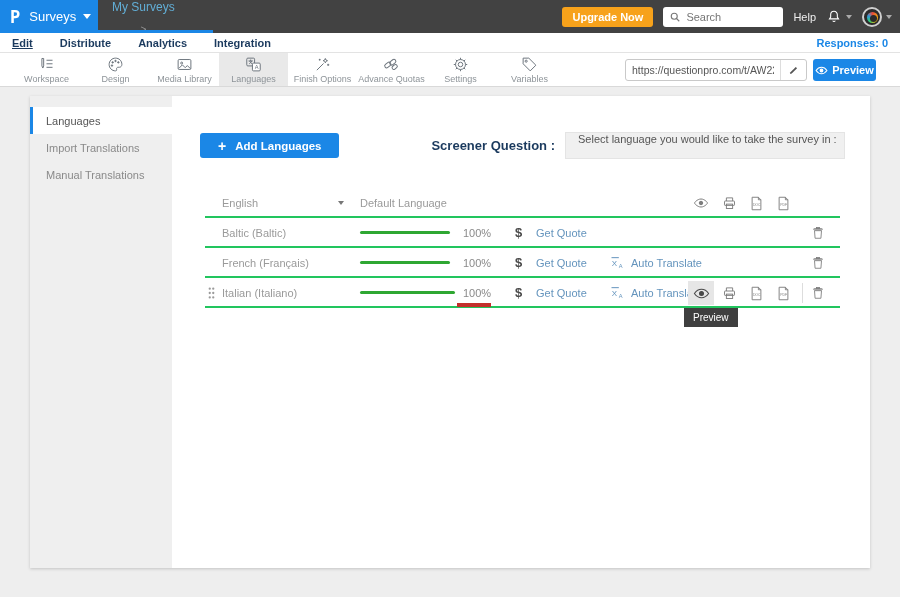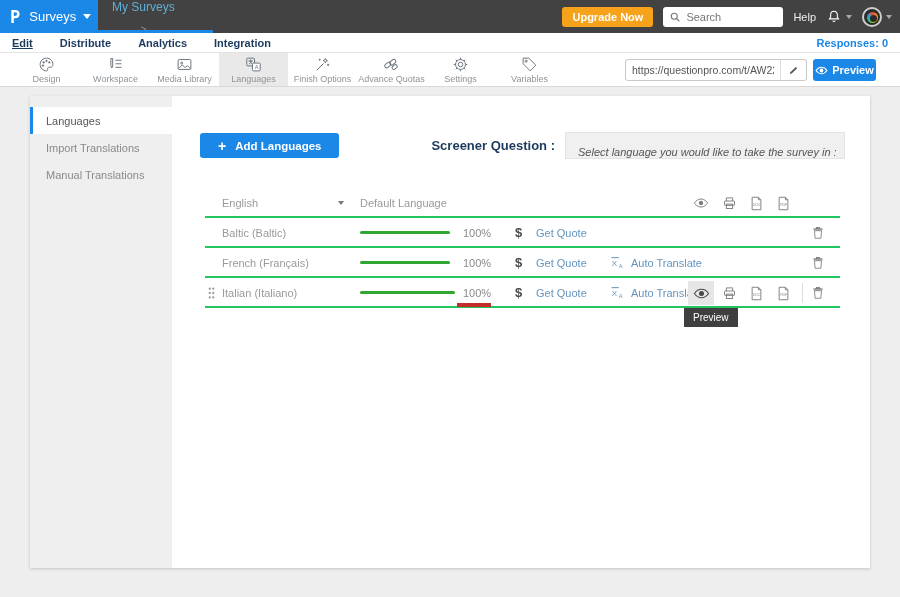--- a/index.html
+++ b/index.html
@@ -60,21 +60,21 @@
   .side { width:142px; background:#efefef; padding-top:11px; flex-shrink:0; }
   .side-item { height:27px; display:flex; align-items:center; padding-left:16px; font-size:11px; color:#8a8a8a; cursor:pointer; }
   .side-item.active { background:#fff; border-left:3px solid #1b87e6; padding-left:13px; color:#555; }
   .content { flex:1; position:relative; }
 
   .add-btn { position:absolute; left:28px; top:37px; height:25px; background:#1b87e6; border:none; border-radius:3px;
     color:#fff; font-size:11.5px; font-weight:bold; padding:0 18px; display:flex; align-items:center; gap:9px; cursor:pointer; font-family:inherit; }
   .add-plus { font-size:14px; font-weight:bold; }
   .screener-label { position:absolute; left:250px; top:42px; width:133px; text-align:right; font-size:13px; font-weight:bold; color:#1b3a5e; }
   .screener-select { position:absolute; left:393px; top:36px; width:280px; height:27px; background:#f0f0f0; border:1px solid #e4e4e4;
-    font-size:11px; color:#555; display:flex; align-items:flex-end; padding-left:12px; cursor:pointer;font-style:italic; }
+    font-size:11px; color:#555; display:flex; align-items:flex-start; padding-left:12px; cursor:pointer; }
 
   
   .table { position:absolute; left:33px; top:92px; width:635px; }
   .thead { height:34px; background:#f7f7f7; border-top:1px solid #e7e7e7; border-bottom:1px solid #e7e7e7; position:relative; }
   .th1 { position:absolute; left:17px; top:10px; font-size:11px; font-weight:bold; color:#1b3a5e; display:flex; align-items:center; gap:5px; }
   .th2 { position:absolute; left:155px; top:10px; font-size:11px; font-weight:bold; color:#1b3a5e; }
   .help-badge { width:12px; height:12px; border-radius:50%; background:#1b3a5e; color:#fff; font-size:9px; font-weight:bold;
     display:flex; align-items:center; justify-content:center; cursor:pointer; }
   .trow { height:30px; border-bottom:2px solid #22c55e; position:relative; font-size:11px; color:#9a9a9a; }
   .cell-name { position:absolute; left:17px; top:9px; }
@@ -150,37 +150,37 @@
   <span class="tab">Distribute</span>
   <span class="tab">Analytics</span>
   <span class="tab">Integration</span>
   <span class="responses">Responses: 0</span>
 </div>
 
 <div class="toolbar">
   <div class="tool-item">
     <span style="display:flex;">
       <svg width="17" height="17" viewBox="0 0 24 24">
+          <path d="M5.5 3.5h2.5v10.5l-1.2 3-1.3-3z"></path>
+          <path d="M12 6h8.5M12 11h8.5M12 16h8.5"></path>
+        </svg>
+    </span>
+    <span class="tool-label">Workspace</span>
+  </div>
+  <div class="tool-item">
+    <span style="display:flex;">
+      <svg width="17" height="17" viewBox="0 0 24 24">
           <path d="M12 3c-5 0-9 4-9 9s4 9 9 9c1.3 0 2-.9 1.6-2.1-.5-1.6.5-3 2.1-3h1.8c2.1 0 3.5-1.9 3.5-4C21 6.6 17 3 12 3z"></path>
           <circle cx="8" cy="9" r="1" fill="#6d757d"></circle>
           <circle cx="12" cy="7" r="1" fill="#6d757d"></circle>
           <circle cx="16" cy="9" r="1" fill="#6d757d"></circle>
           <circle cx="7" cy="13.5" r="1" fill="#6d757d"></circle>
         </svg>
     </span>
     <span class="tool-label">Design</span>
-  </div>
-  <div class="tool-item">
-    <span style="display:flex;">
-      <svg width="17" height="17" viewBox="0 0 24 24">
-          <path d="M5.5 3.5h2.5v10.5l-1.2 3-1.3-3z"></path>
-          <path d="M12 6h8.5M12 11h8.5M12 16h8.5"></path>
-        </svg>
-    </span>
-    <span class="tool-label">Workspace</span>
   </div>
   <div class="tool-item">
     <span style="display:flex;">
       <svg width="17" height="17" viewBox="0 0 24 24">
           <rect x="3" y="5" width="18" height="14" rx="1.5"></rect>
           <circle cx="8" cy="10" r="1.4"></circle>
           <path d="M4 17.5l5-5 4 4 3-3 4.5 4.5"></path>
         </svg>
     </span>
     <span class="tool-label">Media Library</span>

